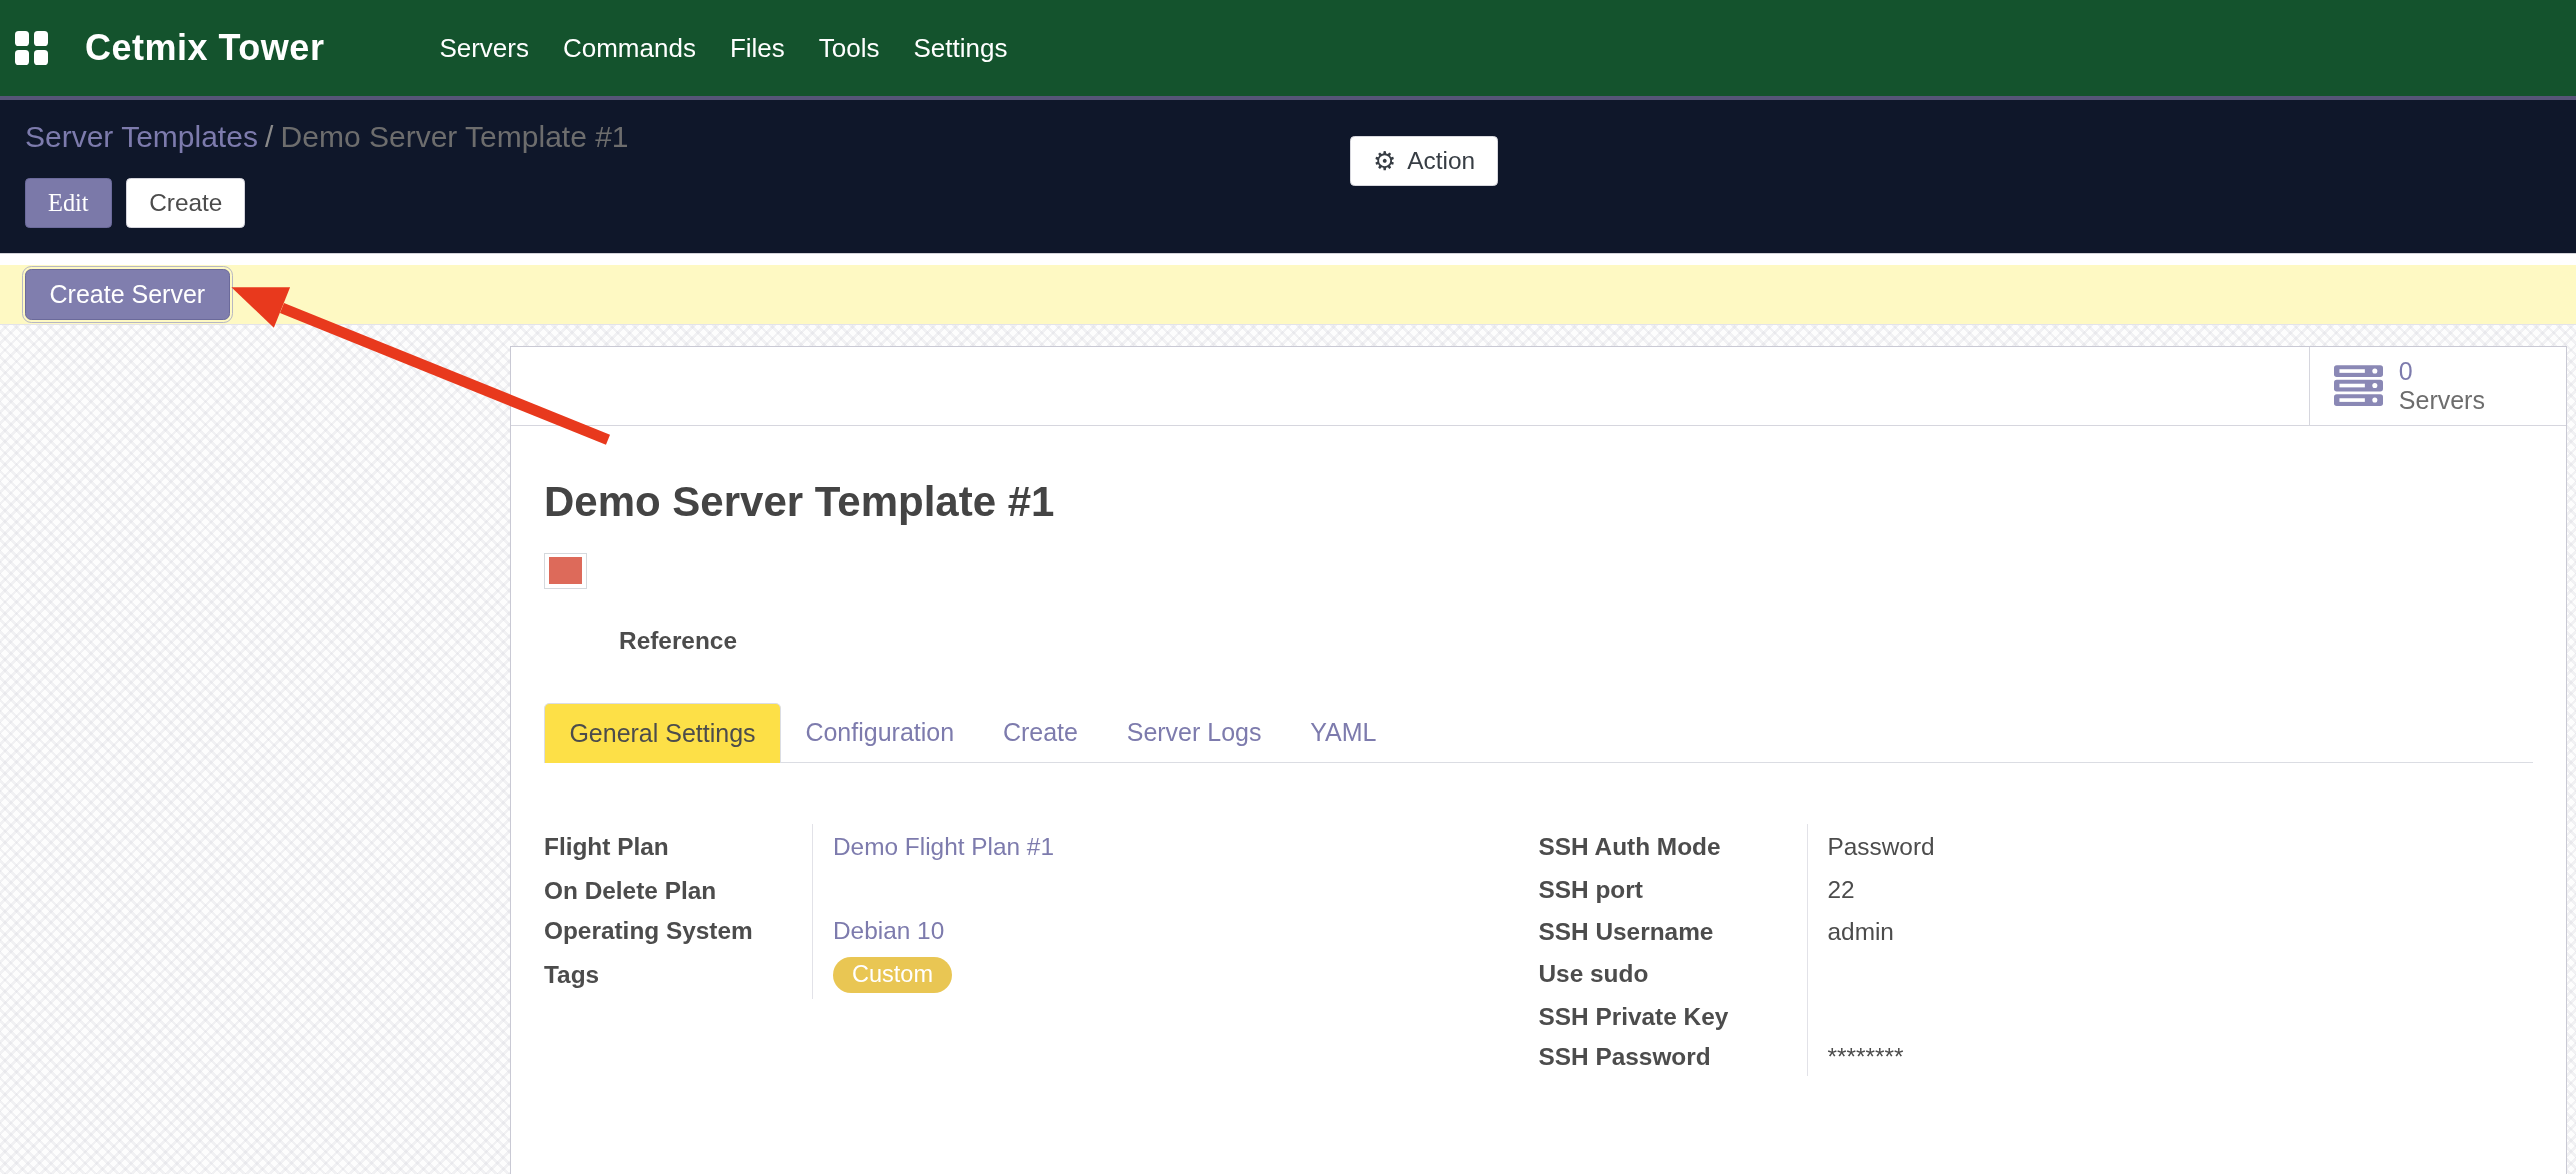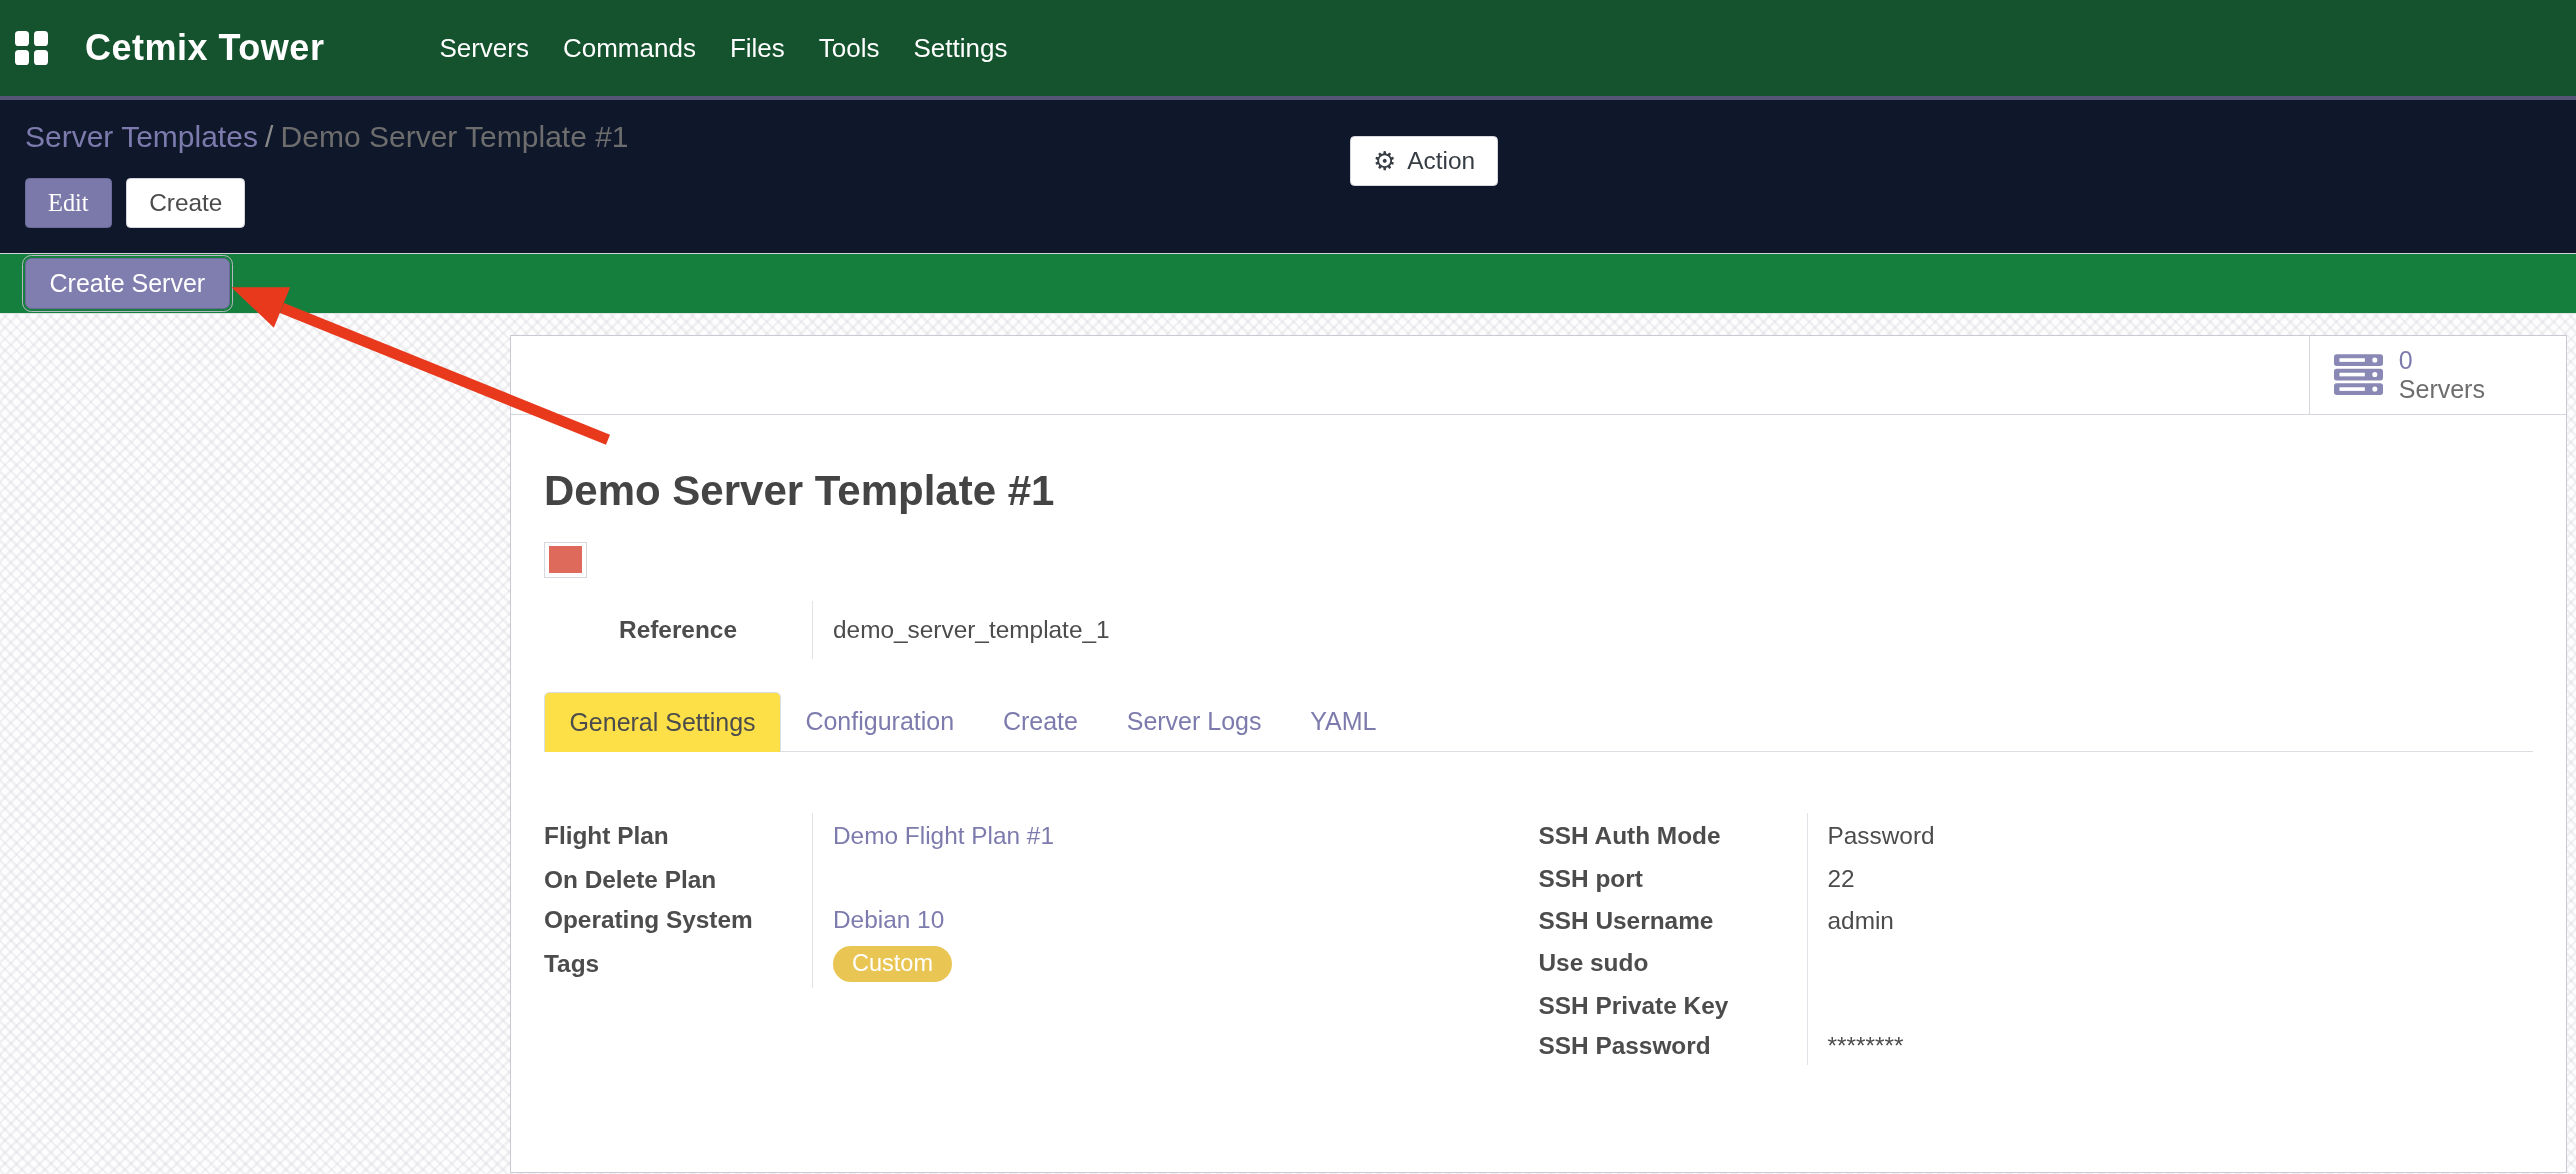--- a/index.html
+++ b/index.html
@@ -24,21 +24,21 @@
   .breadcrumb .bc-current { color:#6d6d6d; }
   .cp-buttons { display:flex; gap:14.5px; }
   .btn { font-size:24.4px; border-radius:4.5px; padding:10px 22px; cursor:pointer; border:0.9px solid transparent; }
   .btn-primary { background:#7b79a9; border-color:#6b6a9b; color:#fff;font-family:Liberation Serif, serif; }
   .btn-default { background:#fff; border-color:#d4d4dc; color:#4c4c4c; }
   .btn-action { position:absolute; left:1350px; top:36px; display:flex; align-items:center; gap:11px;
     background:#fff; border:0.9px solid #d8d8de; color:#373d44; }
   .gear-glyph { font-family:"DejaVu Sans",sans-serif; font-size:26px; line-height:1; }
 
   
-  .status-row { background:#15803d; height:60px; border-bottom:1.8px solid #e3e3ea; padding:4.5px 0 0 25px; }
+  .status-row { background:#fef9c3; height:60px; border-bottom:1.8px solid #e3e3ea; padding:4.5px 0 0 25px;margin-top:11px; }
   .btn-create-server { background:#807eae; border:0.9px solid #6b6a9b; color:#fff; font-size:25px;
     padding:10px 23.5px; border-radius:6.3px; outline:1.8px solid #b7b7c2; outline-offset:2.7px; cursor:pointer; }
 
   
   .content { position:relative; height:881px; background-color:#fdfdfd;
     background-image:
       repeating-linear-gradient(45deg, rgba(210,210,218,.28) 0 2.7px, transparent 2.7px 8.1px),
       repeating-linear-gradient(-45deg, rgba(210,210,218,.28) 0 2.7px, transparent 2.7px 8.1px); }
 
   
@@ -151,21 +151,20 @@
     <div class="card-body">
       <div class="sheet-title">Demo Server Template #1</div>
 
       <div class="color-swatch">
         <div class="fill"></div>
       </div>
 
       <div class="reference-group">
         <div class="field-row">
           <div class="field-label">Reference</div>
-          <div class="field-value">demo_server_template_1</div>
         </div>
       </div>
 
       <div class="tabs">
         <div class="tab active">General Settings</div>
         <div class="tab">Configuration</div>
         <div class="tab">Create</div>
         <div class="tab">Server Logs</div>
         <div class="tab">YAML</div>
       </div>

